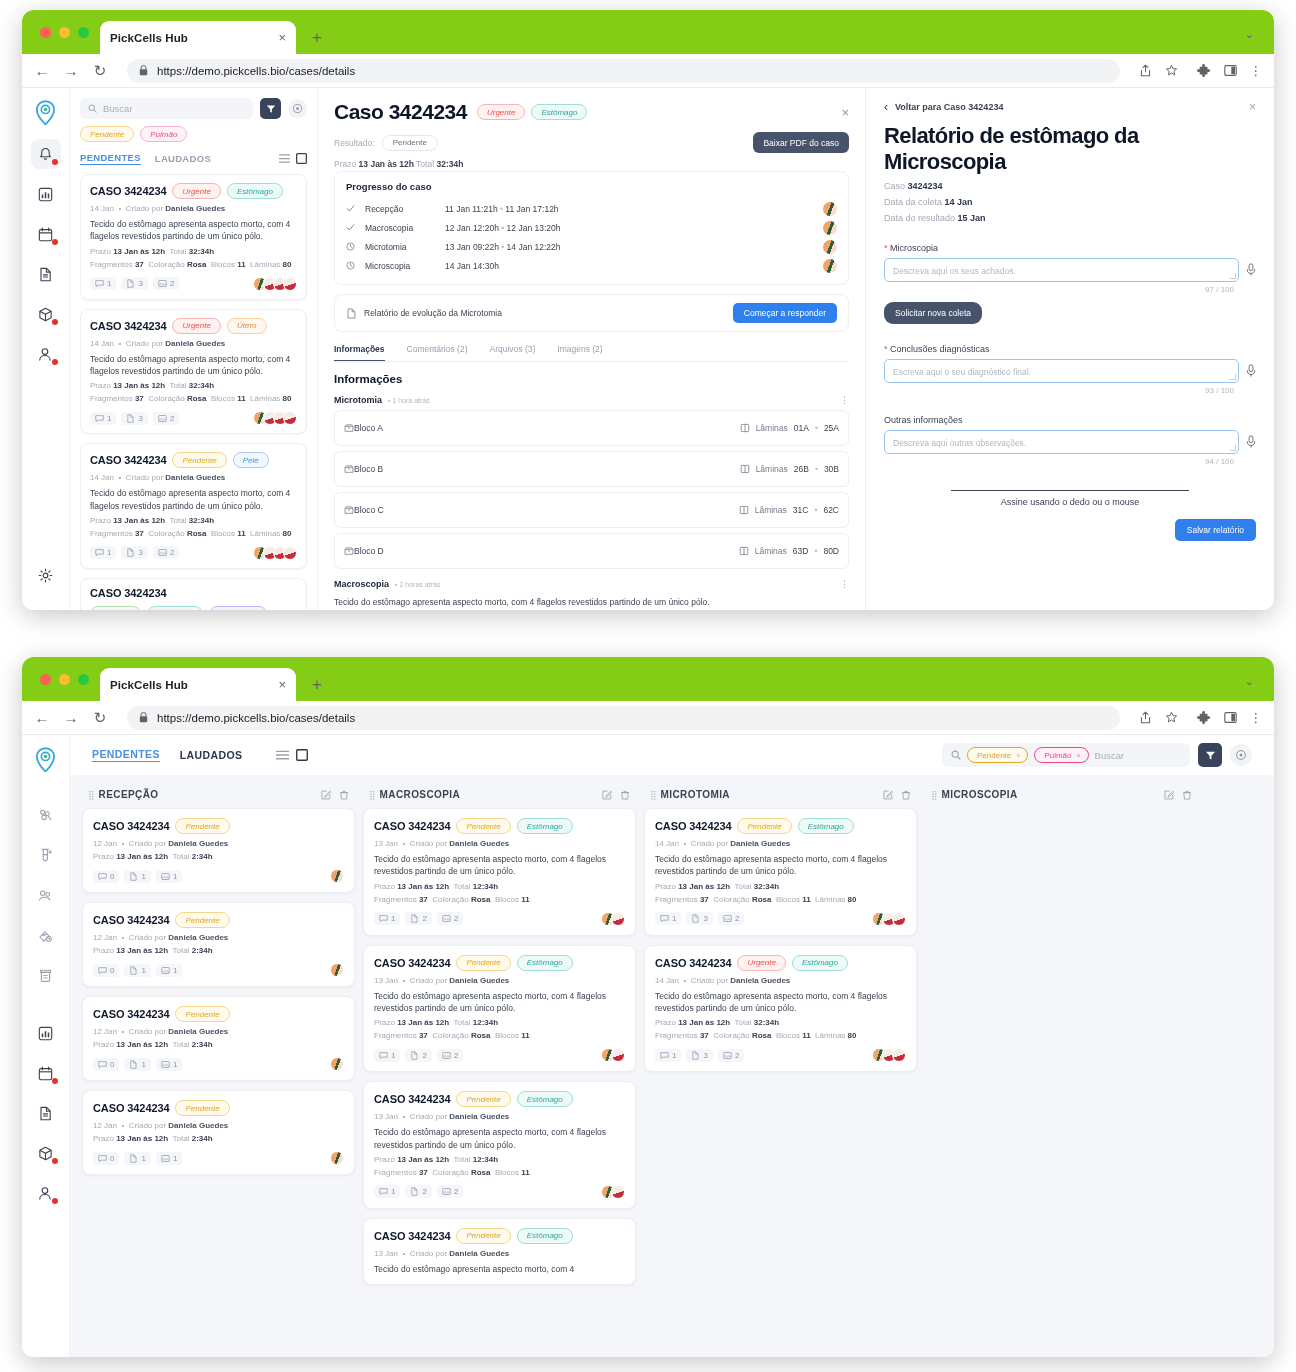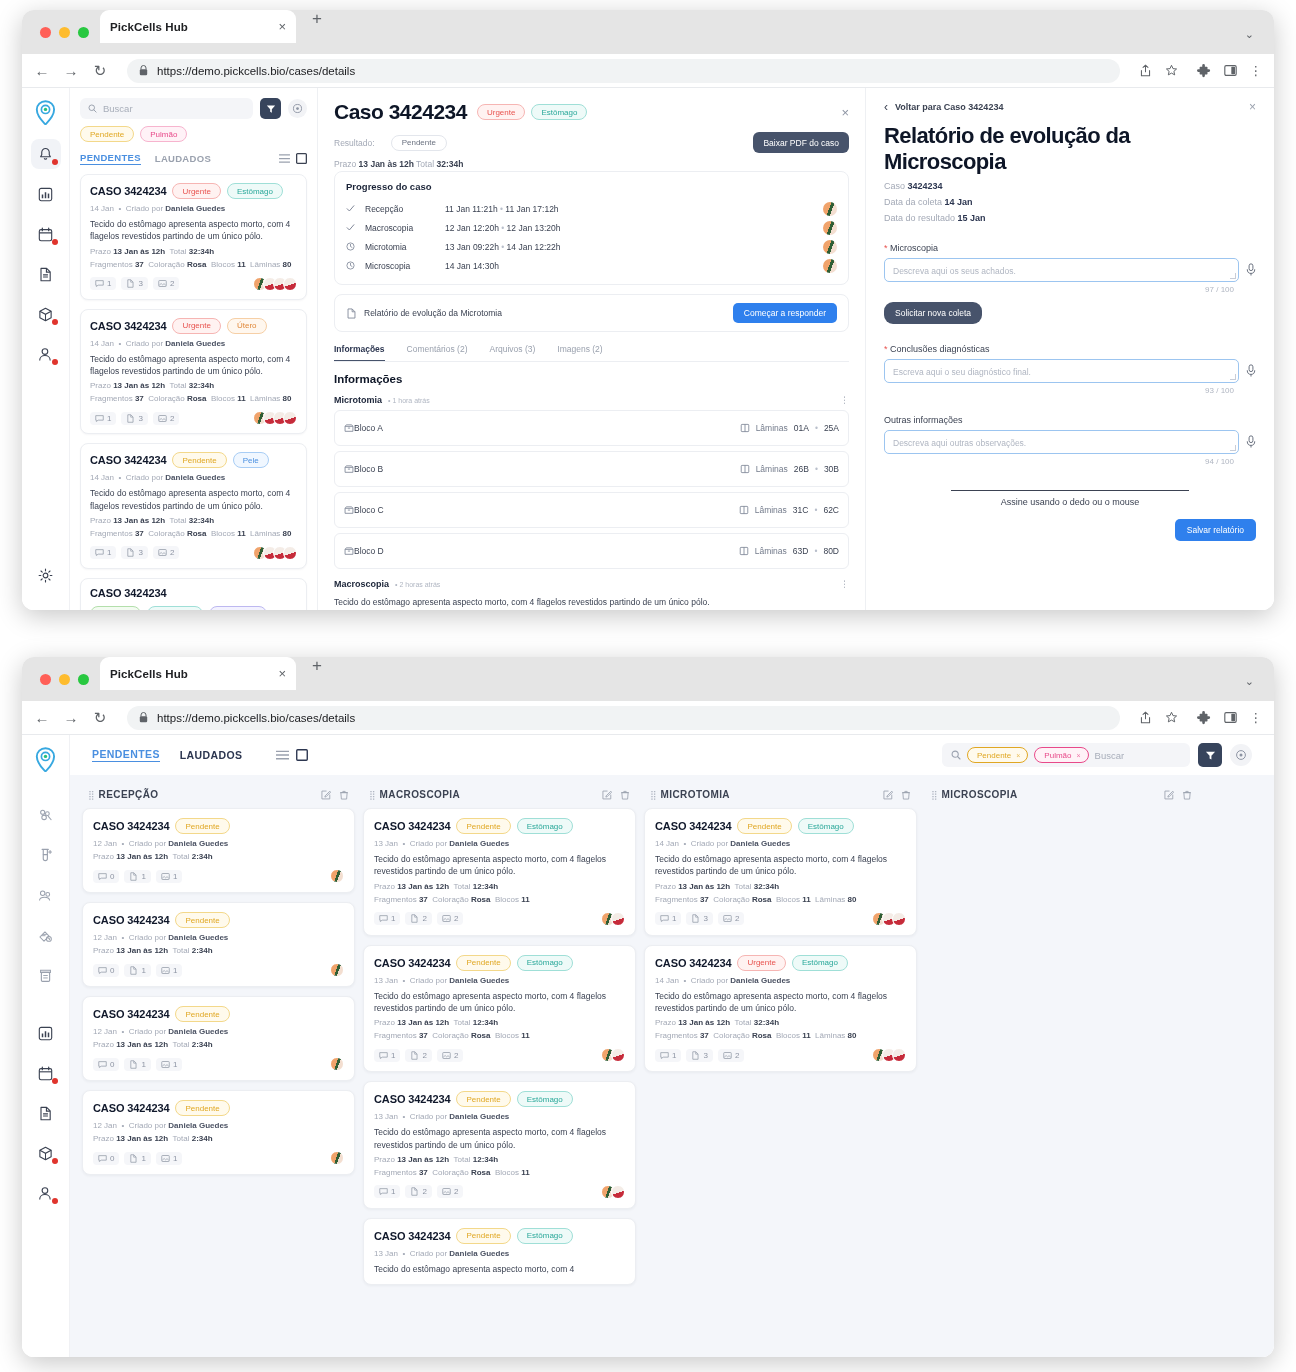--- a/index.html
+++ b/index.html
@@ -6,21 +6,21 @@
   html,body { width:1296px; height:1372px; background:#ffffff;
     font-family:"Liberation Sans", sans-serif; -webkit-font-smoothing:antialiased; }
   body { position:relative; overflow:hidden; }
 
   
   .win { position:absolute; background:#fff; border-radius:12px; overflow:hidden;
          box-shadow:0 6px 26px rgba(0,0,0,.22); }
   .win1 { left:22px; top:10px; width:1252px; height:600px; }
   .win2 { left:22px; top:657px; width:1252px; height:700px; }
 
-  .tabstrip { height:44px; background:#e5e5e5; position:relative; display:flex; align-items:flex-start; }
+  .tabstrip { height:44px; background:#84cc16; position:relative; display:flex; align-items:flex-end; }
   .traffic { position:absolute; left:18px; top:17px; display:flex; gap:8px; }
   .dot { width:11px; height:11px; border-radius:50%; }
   .d-red{background:#ff5f57;} .d-yel{background:#febc2e;} .d-grn{background:#28c840;}
   .tab { margin-left:78px; width:196px; height:33px; background:#fff; border-radius:9px 9px 0 0;
          display:flex; align-items:center; padding:0 10px; position:relative; }
   .tab-title { font-size:11.5px; color:#202124; font-weight:600; flex:1; letter-spacing:.1px;}
   .tab-x { font-size:13px; color:#5f6368; cursor:pointer; line-height:1;}
   .newtab { margin-left:16px; margin-bottom:8px; font-size:17px; color:#5f6368; cursor:pointer; line-height:1;}
   .win-caret { position:absolute; right:20px; top:18px; font-size:11px; color:#5f6368; }
 
@@ -50,21 +50,21 @@
   .searchrow { display:flex; align-items:center; gap:7px; }
   .searchbox { flex:1; height:21px; background:#f4f5f8; border-radius:6px; display:flex; align-items:center;
                gap:6px; padding:0 8px; }
   .s-ic { font-size:9px; color:#9aa1ae; }
   .s-ph { font-size:9.5px; color:#a8aeba; }
   .filt-btn { width:21px; height:21px; background:#37445c; border-radius:5px; display:flex;
               align-items:center; justify-content:center; cursor:pointer; }
   .eye-btn { width:19px; height:19px; border-radius:50%; background:#f2f3f6; display:flex;
              align-items:center; justify-content:center; cursor:pointer; }
   .chiprow { display:flex; gap:6px; margin-top:7px; }
-  .chip { font-size:8px; padding:2.5px 9px; border-radius:10px; border:1px solid; white-space:nowrap; }
+  .chip { font-size:8px; padding:2.5px 9px; border-radius:10px; border:1px solid; white-space:nowrap;font-style:italic; }
   .c-pend { color:#e0a723; border-color:#f3d88a; background:#fffaec; }
   .c-pulm { color:#e84a8a; border-color:#f7b4ce; background:#fff2f7; }
   .c-urg  { color:#e8534f; border-color:#f6b5b3; background:#fff2f1; }
   .c-est  { color:#2aa89a; border-color:#9fdfd7; background:#eefaf8; }
   .c-ute  { color:#e08a3c; border-color:#f6cfa6; background:#fff7ee; }
   .c-pele { color:#4a8fe0; border-color:#a8cdf5; background:#f0f7ff; }
   .c-laud { color:#63b356; border-color:#b3dfab; background:#f3fbf1; }
   .c-baixo{ color:#6b63d6; border-color:#bdb8f0; background:#f3f2ff; }
 
   .tabsrow { display:flex; align-items:center; margin-top:10px; gap:14px; }
@@ -88,21 +88,21 @@
   .av { width:14px; height:14px; border-radius:50%; margin-left:-4px; border:1.3px solid #fff;
         background-size:cover; }
   .av1 { background:linear-gradient(110deg,#f0a36b 0 45%,#2f5e34 45% 62%,#f3ded0 62%); }
   .av2 { background:linear-gradient(160deg,#f4ece6 55%,#c62b3a 55%); }
 
   
   .detail { flex:1; padding:12px 16px 0 16px; overflow:hidden; position:relative; border-right:1px solid #eef0f3;}
   .det-hd { display:flex; align-items:center; gap:10px; }
   .det-title { font-size:21px; font-weight:800; color:#0e1627; letter-spacing:-.5px; }
   .det-x { margin-left:auto; font-size:13px; color:#8d94a3; cursor:pointer; }
-  .det-sub { display:flex; align-items:center; gap:16px; margin-top:8px; }
+  .det-sub { display:flex; align-items:center; gap:7px; margin-top:8px; }
   .lbl { font-size:8.5px; color:#a3a9b6; }
   .res-pill { font-size:8px; color:#6b7280; border:1px solid #e3e6ec; border-radius:10px; padding:2.5px 10px; }
   .pdf-btn { margin-left:auto; background:#47536b; color:#fff; font-size:8.5px; padding:5.5px 10px;
              border-radius:6px; cursor:pointer; }
   .det-dates { font-size:8.5px; color:#a3a9b6; margin-top:6px; }
   .det-dates b { color:#3b4252; font-weight:700; }
 
   .panel { border:1px solid #eceef2; border-radius:8px; padding:9px 11px; margin-top:2px; }
   .panel-t { font-size:9.5px; font-weight:700; color:#1b2438; margin-bottom:7px; }
   .prow { display:flex; align-items:center; gap:8px; padding:2.5px 0; }
@@ -687,21 +687,21 @@
           <span>Blocos <b>4</b></span>
         </div>
     </div>
 
     <div class="drawer">
       <div class="dw-top">
         <span style="font-size:12px;color:#3b4252">‹</span>
         <span class="dw-back">Voltar para Caso 3424234</span>
         <span class="dw-x">×</span>
       </div>
-      <div class="dw-title">Relatório de evolução da Microscopia</div>
+      <div class="dw-title">Relatório de estômago da Microscopia</div>
       <div class="dw-kv">
         <span>Caso</span>
         <b>3424234</b>
       </div>
       <div class="dw-kv">
         <span>Data da coleta</span>
         <b>14 Jan</b>
       </div>
       <div class="dw-kv">
         <span>Data do resultado</span>

